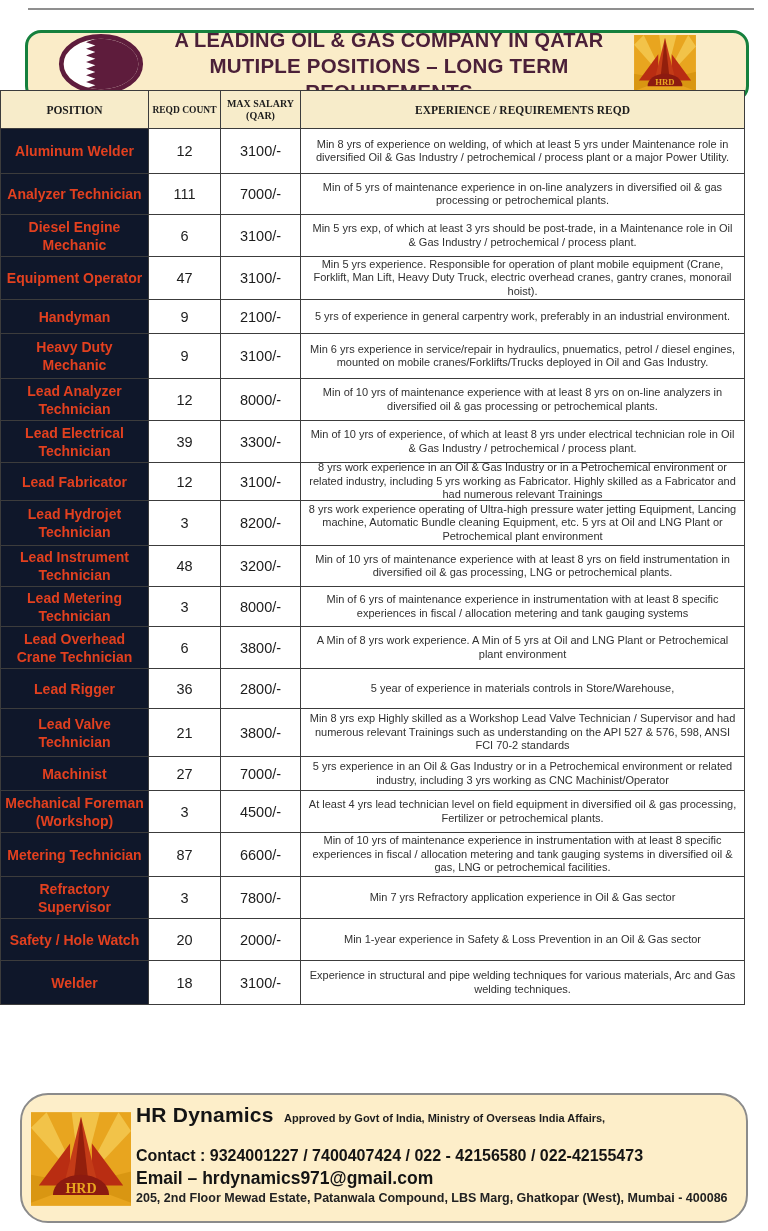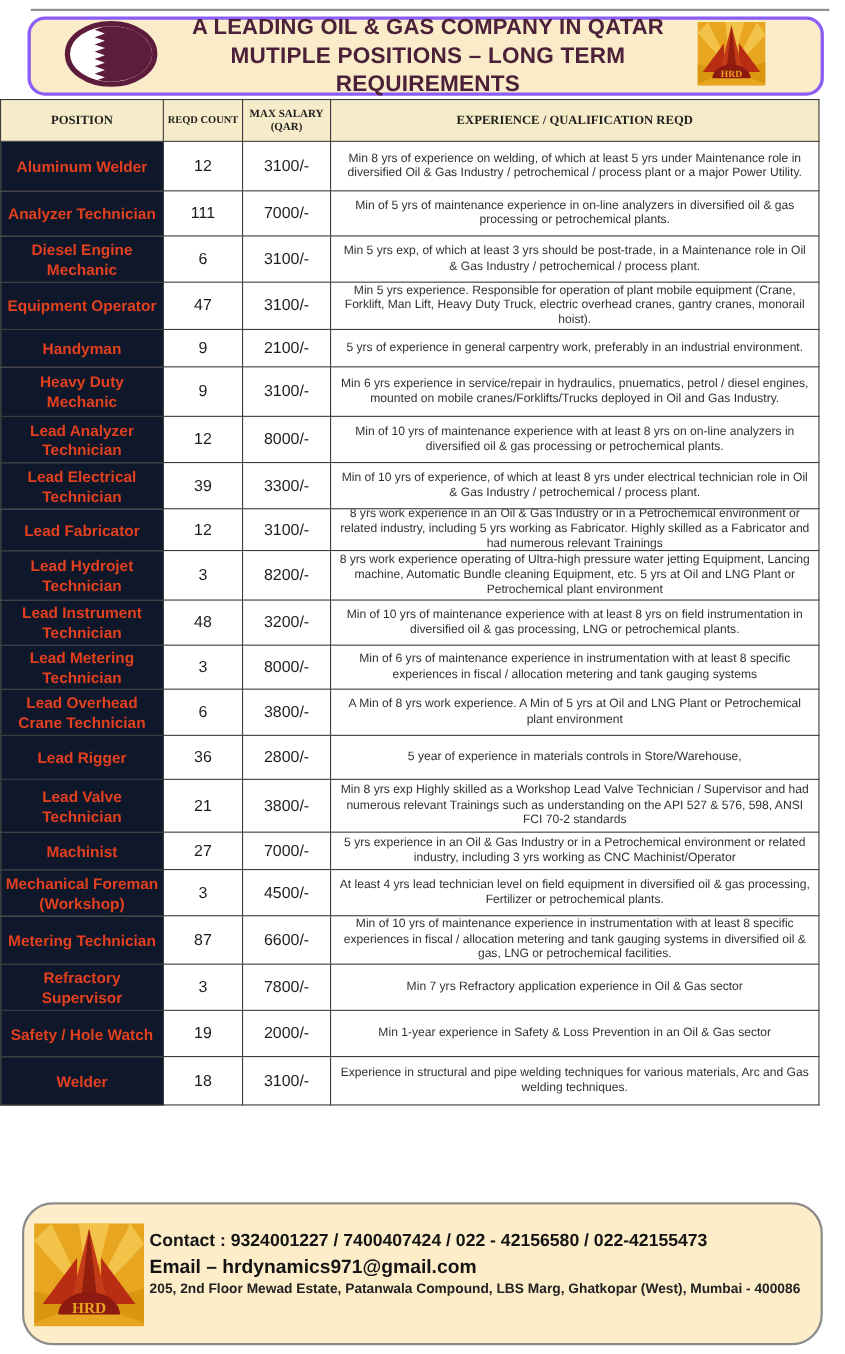--- a/index.html
+++ b/index.html
@@ -4,22 +4,22 @@
 <style>
   html,body{margin:0;padding:0;}
   body{
     width:768px;height:1231px;position:relative;background:#ffffff;
     font-family:"Liberation Sans", sans-serif;overflow:hidden;
   }
   .top-line{position:absolute;top:8px;left:28px;width:726px;height:2px;background:#8f8f8f;}
 
   
   .header-box{
-    position:absolute;top:15px;left:25px;width:724px;height:72px;box-sizing:border-box;
-    background:#faecc8;border:3px solid #8b5cf6;border-radius:16px;
+    position:absolute;top:30px;left:25px;width:724px;height:72px;box-sizing:border-box;
+    background:#faecc8;border:3px solid #15803d;border-radius:16px;
     display:flex;align-items:center;
   }
   .qatar-logo{margin-left:30px;flex:0 0 auto;}
   .hrd-logo-sm{margin-right:50px;flex:0 0 auto;}
   .title-block{flex:1;text-align:center;color:#4b2038;font-weight:bold;line-height:1.25;}
   .title-line1{font-size:20px;letter-spacing:.2px;}
   .title-line2{font-size:20.5px;letter-spacing:.2px;}
 
   
   .jobs-table{
@@ -108,21 +108,21 @@
   </span>
 </div>
 
 <table class="jobs-table">
   <thead>
     <tr>
       <th class="th-pos">POSITION</th>
       <th class="th-count">REQD COUNT</th>
       <th class="th-salary">MAX SALARY
 (QAR)</th>
-      <th class="th-req">EXPERIENCE / QUALIFICATION REQD</th>
+      <th class="th-req">EXPERIENCE / REQUIREMENTS REQD</th>
     </tr>
   </thead>
   <tbody id="rows-body">
       <tr>
         <td class="c-pos">
           <div class="pos-wrap" style="height: 44px;">
             <span>Aluminum Welder</span>
           </div>
         </td>
         <td class="c-count">12</td>
@@ -384,21 +384,21 @@
             <span>Min 7 yrs Refractory application experience in Oil &amp; Gas sector</span>
           </div>
         </td>
       </tr>
       <tr>
         <td class="c-pos">
           <div class="pos-wrap" style="height: 41px;">
             <span>Safety / Hole Watch</span>
           </div>
         </td>
-        <td class="c-count">19</td>
+        <td class="c-count">20</td>
         <td class="c-salary">2000/-</td>
         <td class="c-req">
           <div class="req-wrap" style="height: 41px;">
             <span>Min 1-year experience in Safety &amp; Loss Prevention in an Oil &amp; Gas sector</span>
           </div>
         </td>
       </tr>
       <tr>
         <td class="c-pos">
           <div class="pos-wrap" style="height: 43px;">
@@ -429,17 +429,21 @@
       </g>
       <polygon points="5,47 25,20 25,47" fill="#b92d12"></polygon>
       <polygon points="59,47 39,20 39,47" fill="#b92d12"></polygon>
       <polygon points="32,3 43,47 21,47" fill="#c43b17"></polygon>
       <polygon points="32,3 37,47 27,47" fill="#931f0c"></polygon>
       <path d="M14 53 A18 13 0 0 1 50 53 Z" fill="#8c1a10"></path>
       <text x="32" y="52" text-anchor="middle" font-size="9" font-weight="bold" fill="#e8a51f" font-family="Liberation Serif, serif">HRD</text>
     </svg>
   </span>
   <div class="footer-text">
+    <div class="company-line">
+      <span class="company-name">HR Dynamics</span>
+      <span class="approval">Approved by Govt of India, Ministry of Overseas India Affairs,</span>
+    </div>
     <div class="contact-line">Contact : 9324001227 / 7400407424 / 022 - 42156580 / 022-42155473</div>
     <div class="email-line">Email – hrdynamics971@gmail.com</div>
     <div class="address-line">205, 2nd Floor Mewad Estate, Patanwala Compound, LBS Marg, Ghatkopar (West), Mumbai - 400086</div>
   </div>
 </div>
 
 </body></html>

